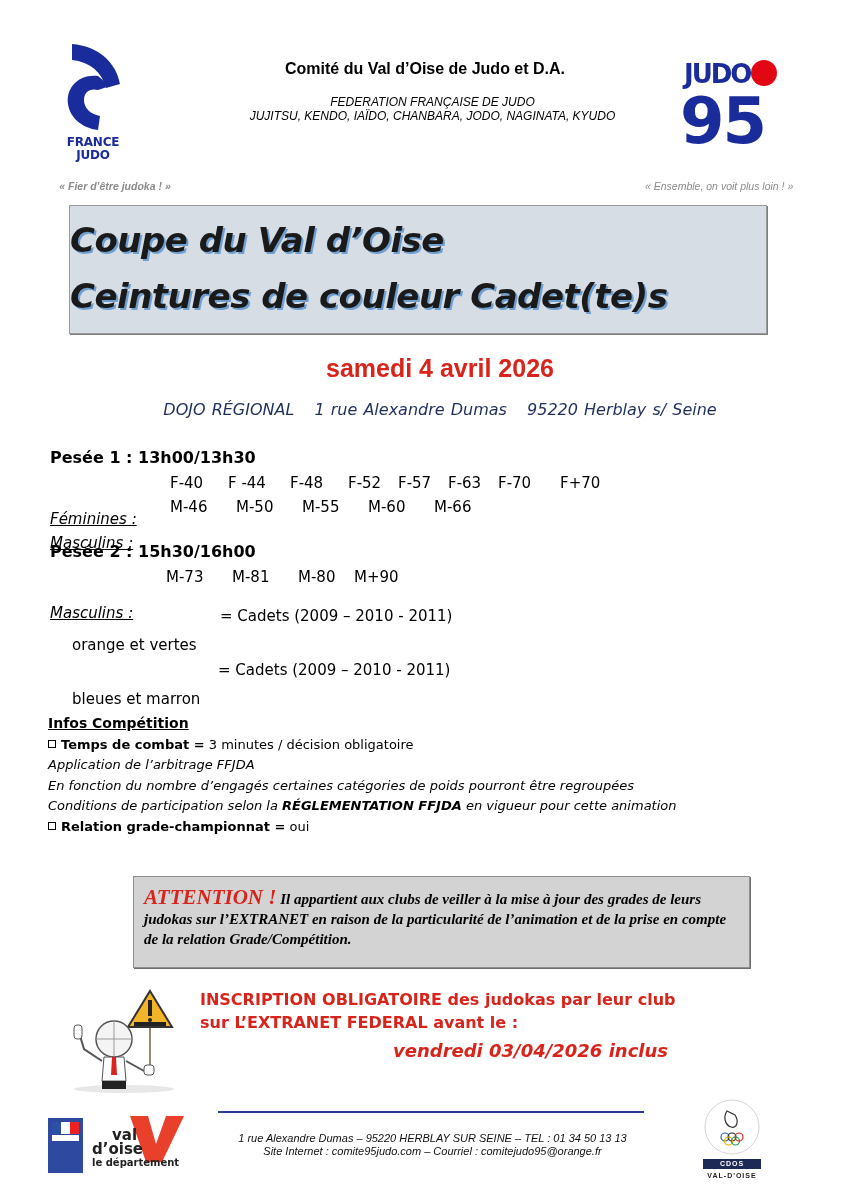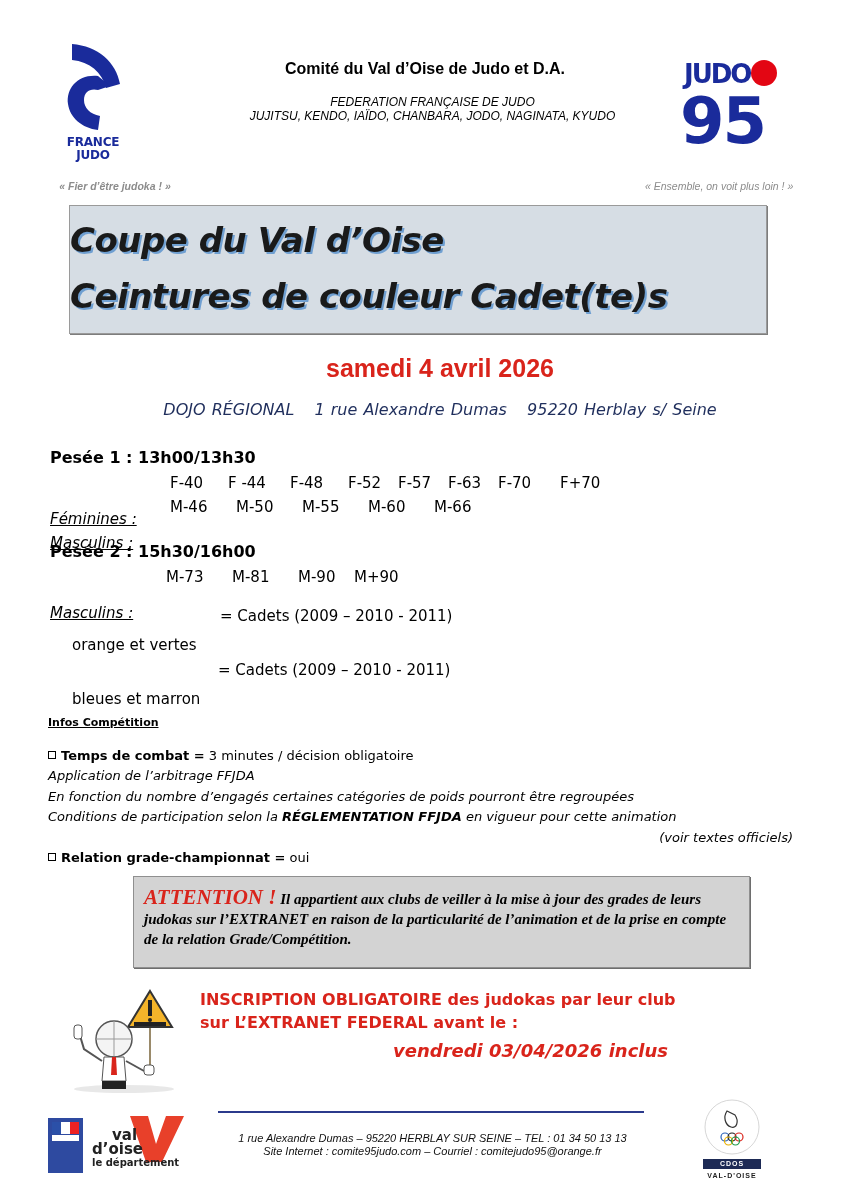--- a/index.html
+++ b/index.html
@@ -40,21 +40,21 @@
     .p1-masc { left: 50px; top: 498px; }
     .p2-title { left: 50px; top: 542px; }
     .p2-masc { left: 50px; top: 568px; }
 
     .notes { left: 72px; top: 604px; font-family: "DejaVu Sans", sans-serif; font-size: 15px; line-height: 24.5px; }
     .notes .n { display: flex; }
     .notes .a { width: 148px; margin-top: 29px; }
 
     
     .infos { left: 48px; top: 713px; width: 745px; font-family: "DejaVu Sans", sans-serif; font-size: 13px; line-height: 20.5px; }
-    .infos .h { font-weight: bold; font-size: 11px; text-decoration: underline; margin-bottom: 12px; }
+    .infos .h { font-weight: bold; font-size: 14px; text-decoration: underline; margin-bottom: 1px; }
     .infos .it { font-style: italic; }
     .infos .right { text-align: right; font-style: italic; }
     .infos b { font-weight: bold; }
     .chk { display: inline-block; width: 8px; height: 8px; border: 1px solid #000; margin-right: 5px; vertical-align: 1px; }
 
     
     .att-box { left: 133px; top: 876px; width: 617px; height: 92px; background: #d3d3d3; border: 1px solid #8f8f8f; box-shadow: 1px 1px 0 #6e6e6e; padding: 10px 10px 0 10px; font-family: "Liberation Serif", serif; font-style: italic; font-weight: bold; font-size: 15px; line-height: 20px; }
     .att-box .att { color: #d9241b; font-size: 21px; font-weight: bold; }
 
     
@@ -134,21 +134,21 @@
   <span class="cat" style="width:66px">M-55</span>
   <span class="cat" style="width:66px">M-60</span>
   <span class="cat">M-66</span>
 </div>
 
 <div class="abs sec-title p2-title">Pesée 2 : 15h30/16h00</div>
 <div class="abs row p2-masc">
   <span class="lbl" style="width:116px">Masculins :</span>
   <span class="cat" style="width:66px">M-73</span>
   <span class="cat" style="width:66px">M-81</span>
-  <span class="cat" style="width:56px">M-90</span>
+  <span class="cat" style="width:56px">M-80</span>
   <span class="cat">M+90</span>
 </div>
 
 <div class="abs notes">
   <div class="n">
     <span class="a">orange et vertes</span>
     <span>= Cadets  (2009 – 2010 - 2011)</span>
   </div>
   <div class="n">
     <span class="a" style="width:146px">bleues et marron</span>
@@ -159,21 +159,20 @@
 <div class="abs infos">
   <div class="h">Infos Compétition</div>
   <div>
     <span class="chk"></span><b>Temps de combat =</b><span> 3 minutes / décision obligatoire</span>
   </div>
   <div class="it">Application de l’arbitrage FFJDA</div>
   <div class="it">En fonction du nombre d’engagés certaines catégories de poids pourront être regroupées</div>
   <div class="it">
     <span>Conditions de participation selon la </span><b>RÉGLEMENTATION FFJDA</b><span> en vigueur pour cette animation</span>
   </div>
-  <div class="right">(voir textes officiels)</div>
   <div>
     <span class="chk"></span><b>Relation grade-championnat =</b><span> oui</span>
   </div>
 </div>
 
 <div class="abs att-box">
   <span class="att">ATTENTION !</span><span> Il appartient aux clubs de veiller à la mise à jour des grades de leurs judokas sur l’EXTRANET en raison de la particularité de l’animation et de la prise en compte de la relation Grade/Compétition.</span>
 </div>
 
 <div class="abs cartoon">

